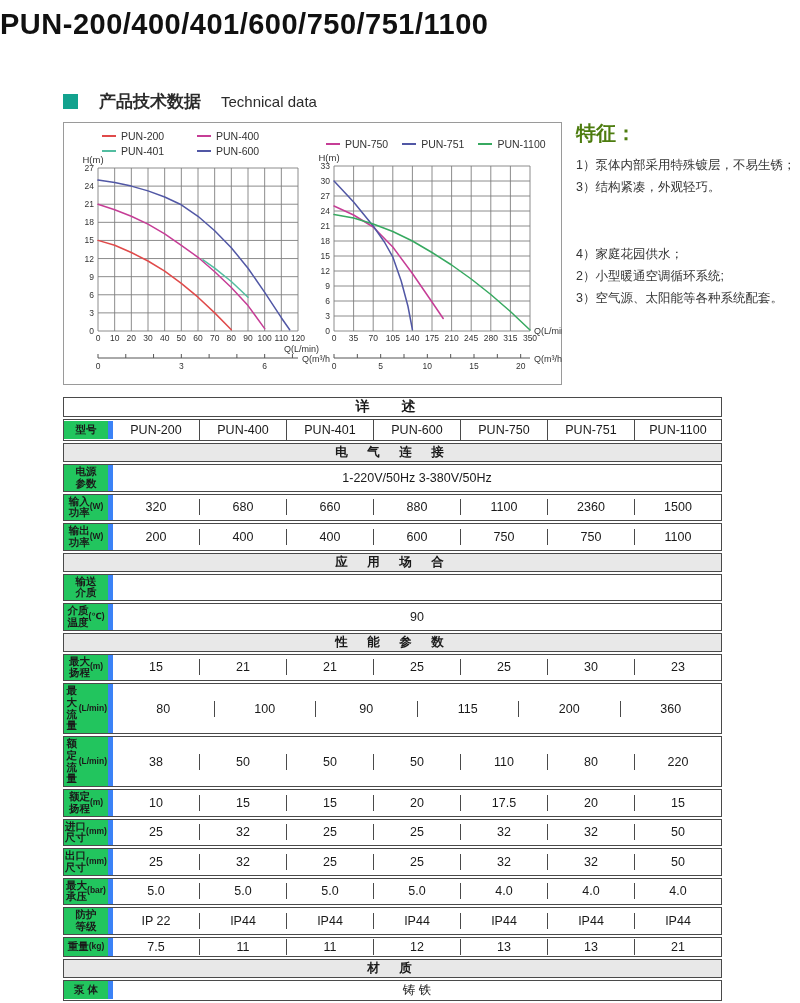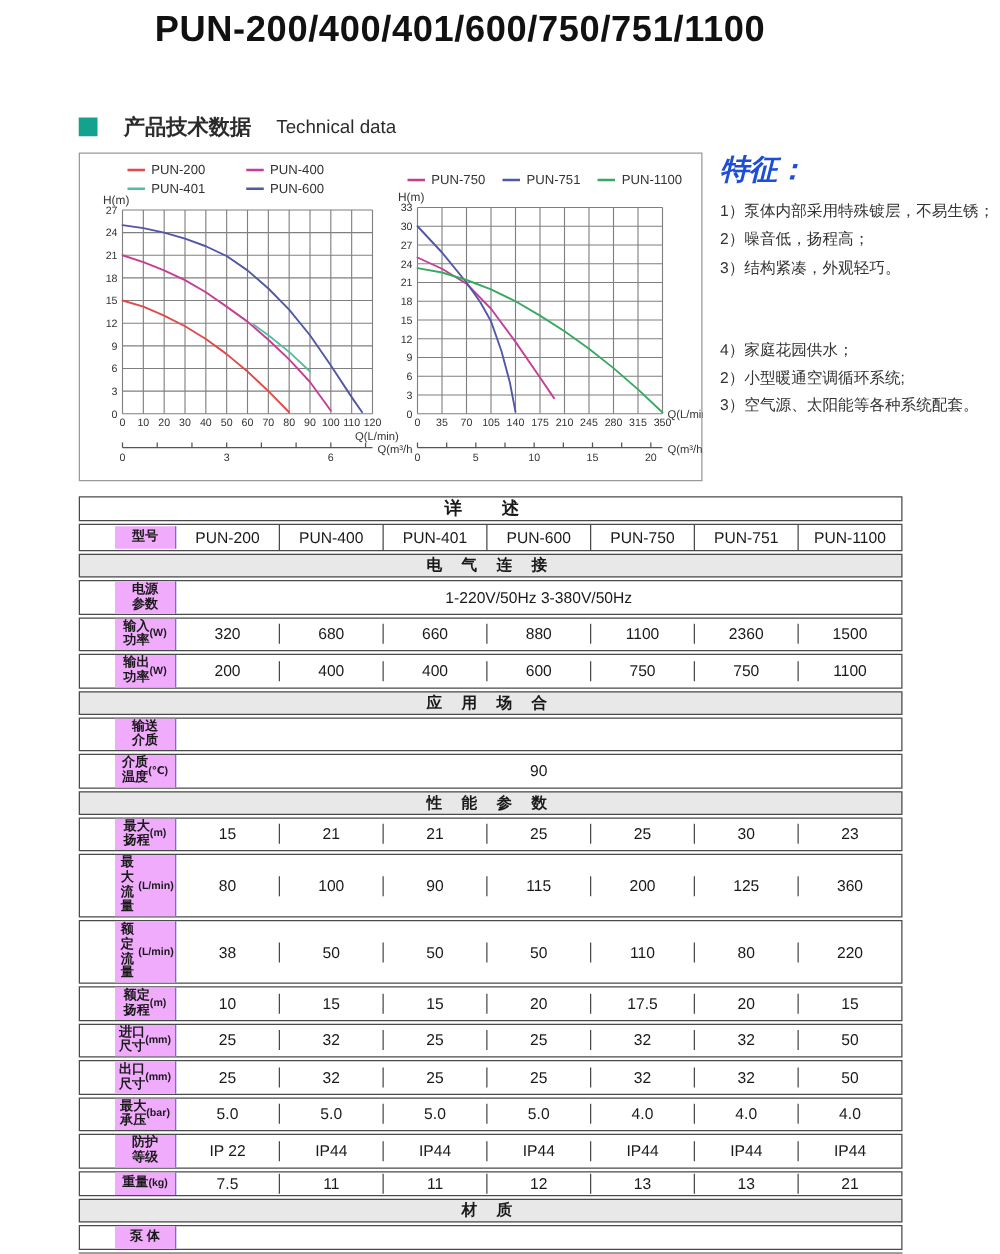--- a/index.html
+++ b/index.html
@@ -1,53 +1,53 @@
 <!DOCTYPE html>
 <html><head>
 <meta charset="utf-8">
 <style>
   html,body{margin:0;padding:0;background:#ffffff;}
   body{width:800px;height:1003px;font-family:"Liberation Sans","DejaVu Sans",sans-serif;color:#1a1a1a;}
   .page{position:relative;width:800px;height:1003px;overflow:hidden;background:#fff;}
 
-  .main-title{position:absolute;top:8px;left:0;width:640px;text-align:center;
-    font-size:29px;font-weight:bold;letter-spacing:0.5px;color:#111;margin:0;padding-left:48px;}
+  .main-title{position:absolute;top:8px;left:0;width:640px;
+    font-size:29px;font-weight:bold;letter-spacing:0.5px;color:#111;margin:0;}
 
   .section-head{position:absolute;left:63px;top:90px;display:flex;align-items:center;gap:12px;}
   .bullet{width:15px;height:15px;background:#12a28e;display:inline-block;margin-right:9px;}
   .section-zh{font-size:17px;font-weight:bold;color:#2b2b2b;margin-right:8px;}
   .section-en{font-size:15px;color:#2b2b2b;}
 
   .charts-box{position:absolute;left:63px;top:122px;width:499px;height:263px;
     border:1px solid #9a9a9a;box-sizing:border-box;background:#fff;}
   .legend{position:absolute;font-size:10.5px;color:#333;}
   .legend .li{display:inline-flex;align-items:center;white-space:nowrap;}
   .legend .dash{display:inline-block;width:14px;height:2px;margin-right:5px;}
   #legend-left{left:38px;top:7px;display:grid;grid-template-columns:95px 95px;row-gap:3px;}
   #legend-right{left:262px;top:15px;display:flex;gap:14px;}
   .chart-svg{position:absolute;}
   #svg-left{left:8px;top:30px;}
   #svg-right{left:248px;top:30px;}
 
   .side-notes{position:absolute;left:576px;top:120px;width:222px;}
-  .note-title{font-size:23px;font-weight:bold;color:#1d4ed8;margin-bottom:7px;font-style:italic;}
+  .note-title{font-size:20px;font-weight:bold;color:#4d7c0f;margin-bottom:7px;}
   .note-item{font-size:12.5px;line-height:1.78;color:#333;}
   .note-block+.note-block{margin-top:44px;}
 
   .spec-table{position:absolute;left:63px;top:397px;width:659px;}
   .trow{display:flex;border:1px solid #4a4a4a;margin-bottom:2px;box-sizing:border-box;background:#fff;align-items:center;}
   .cell{display:flex;align-items:center;justify-content:center;box-sizing:border-box;text-align:center;}
-  .label-cell{flex:0 0 49px;background:#f0abfc;border-right:1px solid #3b82f6;
-    font-size:10.5px;font-weight:bold;line-height:1.12;padding:1px;margin-left:28px;}
+  .label-cell{flex:0 0 49px;background:#22c55e;border-right:5px solid #3b82f6;
+    font-size:10.5px;font-weight:bold;line-height:1.12;padding:1px;}
   .val-cell{flex:1 1 0;font-size:12.5px;border-right:1px solid #4a4a4a;padding:1px;}
   .trow .val-cell:last-child{border-right:none;}
   .wide-cell{flex:1 1 0;font-size:12.5px;padding:1px;}
   .title-row .cell{flex:1;font-size:14px;font-weight:bold;letter-spacing:14px;min-height:18px;}
   .section-row{background:#e8e8e8;}
-  .section-row .cell{flex:1;font-size:12.5px;font-weight:bold;letter-spacing:6px;min-height:16px;}
+  .section-row .cell{flex:1;font-size:12.5px;font-weight:bold;letter-spacing:6px;min-height:16px;font-family:Liberation Mono, monospace;}
   .unit{font-size:8.5px;font-weight:bold;}
 </style>
 </head>
 <body>
 
 <div class="page">
 
   <h1 class="main-title">PUN-200/400/401/600/750/751/1100</h1>
 
   <div class="section-head">
@@ -204,21 +204,20 @@
         <polyline points="22.0,28.0 41.6,49.0 61.2,73.0 72.4,89.0 80.8,104.0 89.2,128.0 95.9,153.0 100.4,176.5" fill="none" stroke="#5157a5" stroke-width="1.5" stroke-linejoin="round" stroke-linecap="round"></polyline>
         <polyline points="22.0,61.5 41.6,65.0 61.2,71.0 80.8,78.5 100.4,88.0 120.0,99.5 139.6,112.0 159.2,126.0 178.8,141.5 198.4,158.5 218.0,177.0" fill="none" stroke="#37a960" stroke-width="1.5" stroke-linejoin="round" stroke-linecap="round"></polyline>
       </svg>
   </div>
 
   <div class="side-notes">
     <div class="note-block">
       <div class="note-title">特征：</div>
       <div id="features-items">
           <div class="note-item">1）泵体内部采用特殊镀层，不易生锈；</div>
-          <div class="note-item">2）噪音低，扬程高；</div>
           <div class="note-item">3）结构紧凑，外观轻巧。</div>
         </div>
     </div>
     <div class="note-block">
       <div id="applications-items">
           <div class="note-item">4）家庭花园供水；</div>
           <div class="note-item">2）小型暖通空调循环系统;</div>
           <div class="note-item">3）空气源、太阳能等各种系统配套。</div>
         </div>
     </div>
@@ -288,21 +287,20 @@
         <div class="cell val-cell">30</div>
         <div class="cell val-cell">23</div>
       </div>
       <div class="trow">
         <div class="cell label-cell" style="min-height:24px">最大流<br>量<span class="unit">(L/min)</span></div>
         <div class="cell val-cell">80</div>
         <div class="cell val-cell">100</div>
         <div class="cell val-cell">90</div>
         <div class="cell val-cell">115</div>
         <div class="cell val-cell">200</div>
-        <div class="cell val-cell">125</div>
         <div class="cell val-cell">360</div>
       </div>
       <div class="trow">
         <div class="cell label-cell" style="min-height:24px">额定流<br>量<span class="unit">(L/min)</span></div>
         <div class="cell val-cell">38</div>
         <div class="cell val-cell">50</div>
         <div class="cell val-cell">50</div>
         <div class="cell val-cell">50</div>
         <div class="cell val-cell">110</div>
         <div class="cell val-cell">80</div>
@@ -366,17 +364,18 @@
         <div class="cell val-cell">12</div>
         <div class="cell val-cell">13</div>
         <div class="cell val-cell">13</div>
         <div class="cell val-cell">21</div>
       </div>
       <div class="trow section-row">
         <div class="cell">材 质</div>
       </div>
       <div class="trow">
         <div class="cell label-cell" style="min-height:18px">泵 体</div>
+        <div class="cell wide-cell">铸 铁</div>
       </div>
       <div class="trow"></div>
     </div>
 
 </div>
 
 </body></html>

